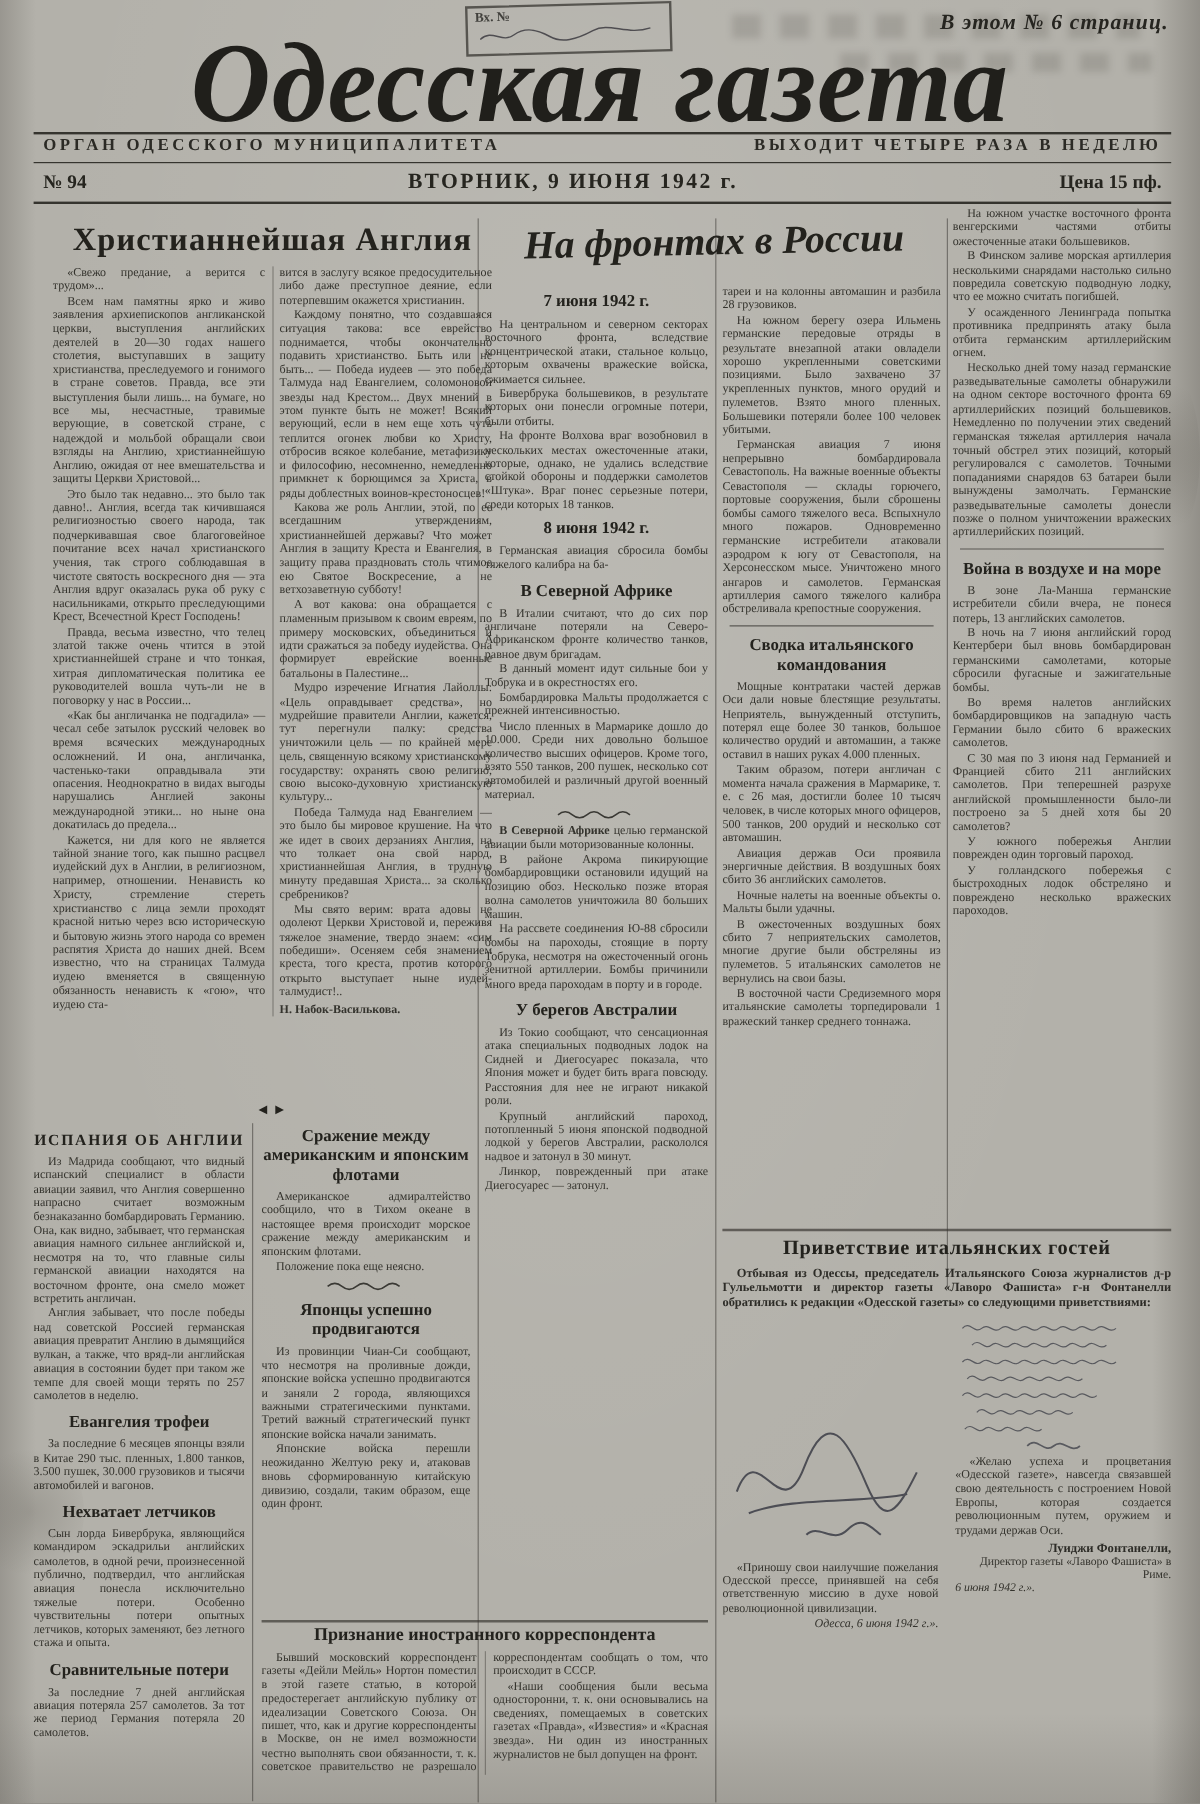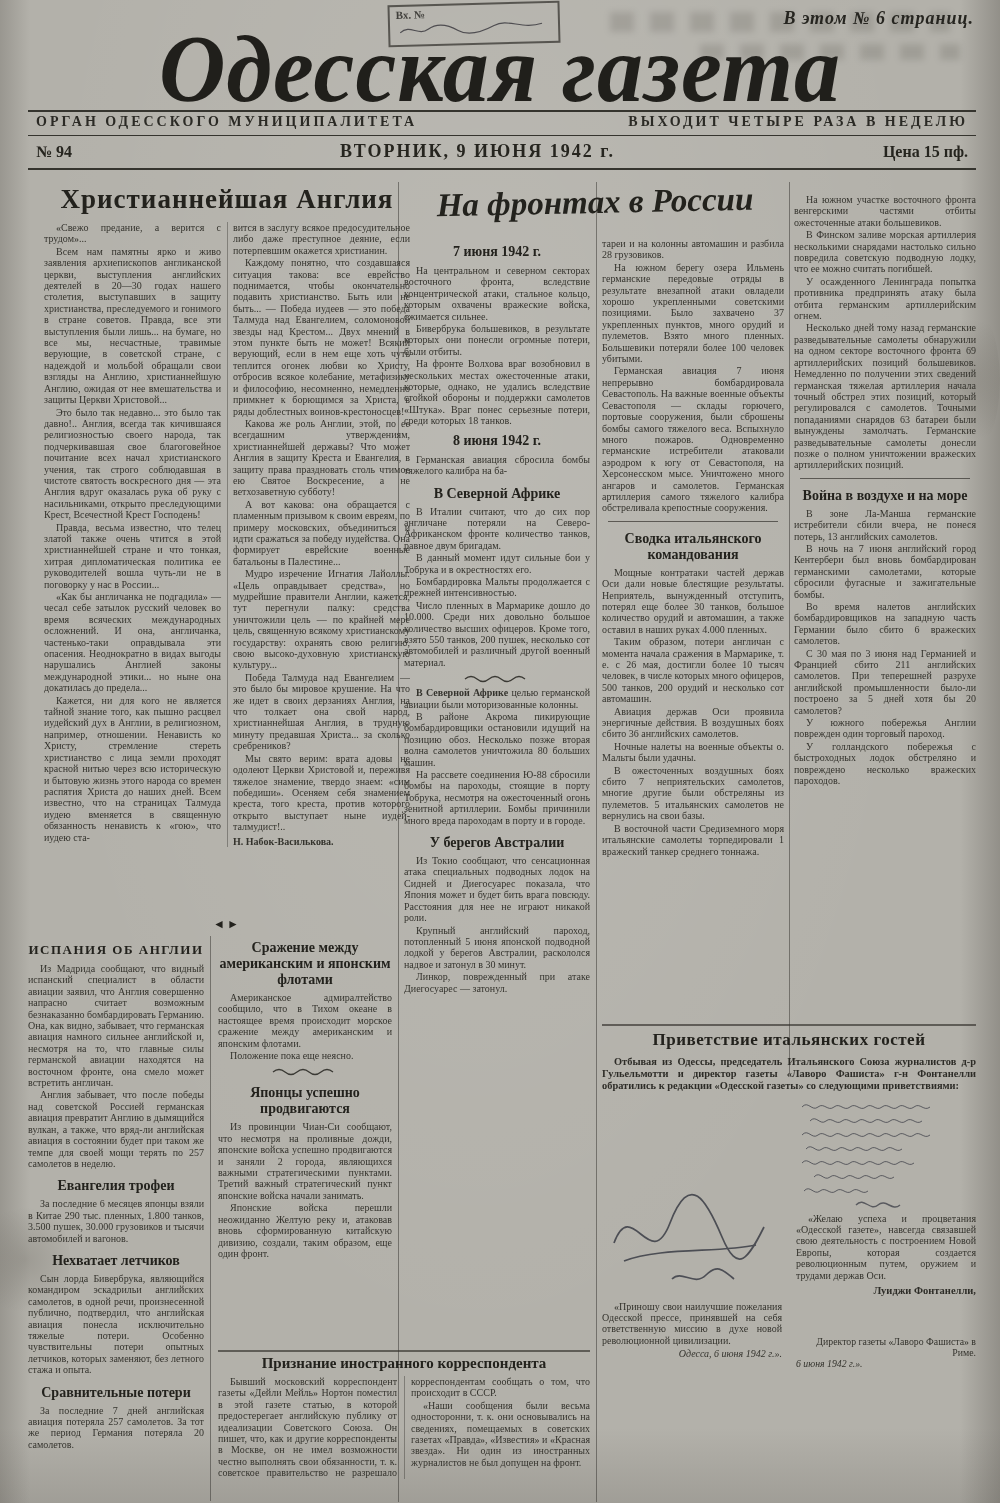--- a/index.html
+++ b/index.html
@@ -64,34 +64,34 @@
 
   .correspondent{ left:218px; top:1350px; width:372px; height:150px;
     border-top:2px solid rgba(50,48,43,.65); padding-top:3px; }
   .correspondent h3{ text-align:center; font-size:15px; font-weight:bold; margin-bottom:4px; }
   .corr-cols{ column-count:2; column-gap:14px; column-rule:1px solid rgba(50,48,43,.4); }
 
   .fronts-headline{ position:absolute; left:402px; top:184px; width:386px; text-align:center;
     font-size:33px; font-style:italic; font-weight:bold; color:#23221d; transform:rotate(-1.2deg); }
   .mid-col{ left:404px; top:238px; width:186px; height:1108px; }
   .col4{ left:602px; top:238px; width:182px; height:834px; }
-  .col5{ left:794px; top:194px; width:182px; height:892px; }
+  .col5{ left:794px; top:173px; width:182px; height:892px; }
   .hr-line{ border-top:1px solid rgba(52,50,45,.7); margin:7px 6px 3px; }
   .wave{ display:block; margin:5px auto 4px; }
 
   .greeting{ left:602px; top:1024px; width:374px; height:425px;
     border-top:2px solid rgba(50,48,43,.65); padding-top:4px; }
   .greet-title{ text-align:center; font-size:17px; font-weight:bold; letter-spacing:.5px; margin-bottom:6px; }
   .greet-intro{ font-size:10.4px; font-weight:bold; line-height:12.2px; text-align:justify; text-indent:12px; color:#2d2c27; }
   .greet-cols{ display:flex; gap:14px; margin-top:4px; }
   .greet-left,.greet-right{ width:50%; }
   .greet-text{ font-size:10px; line-height:11.4px; text-align:justify; text-indent:12px; color:#34332d; }
   .greet-date{ font-size:10px; text-align:right; font-style:italic; margin-top:2px; color:#34332d; }
   .greet-sig-name{ font-size:10.5px; font-weight:bold; text-align:right; margin-top:4px; color:#2d2c27; }
-  .greet-sig-role{ font-size:9.8px; text-align:right; color:#34332d;margin-top:40px; }
+  .greet-sig-role{ font-size:9.8px; text-align:right; color:#34332d; }
   .greet-sig-date{ font-size:9.8px; text-align:left; font-style:italic; color:#34332d; }
   .note-svg,.signature-svg{ display:block; }
   .signature-svg{ margin-top:86px; }
 </style>
 </head>
 <body>
 
 <div class="page">
 
   <div class="smudge" style="top:12px; left:610px; width:340px; height:20px;"></div>

